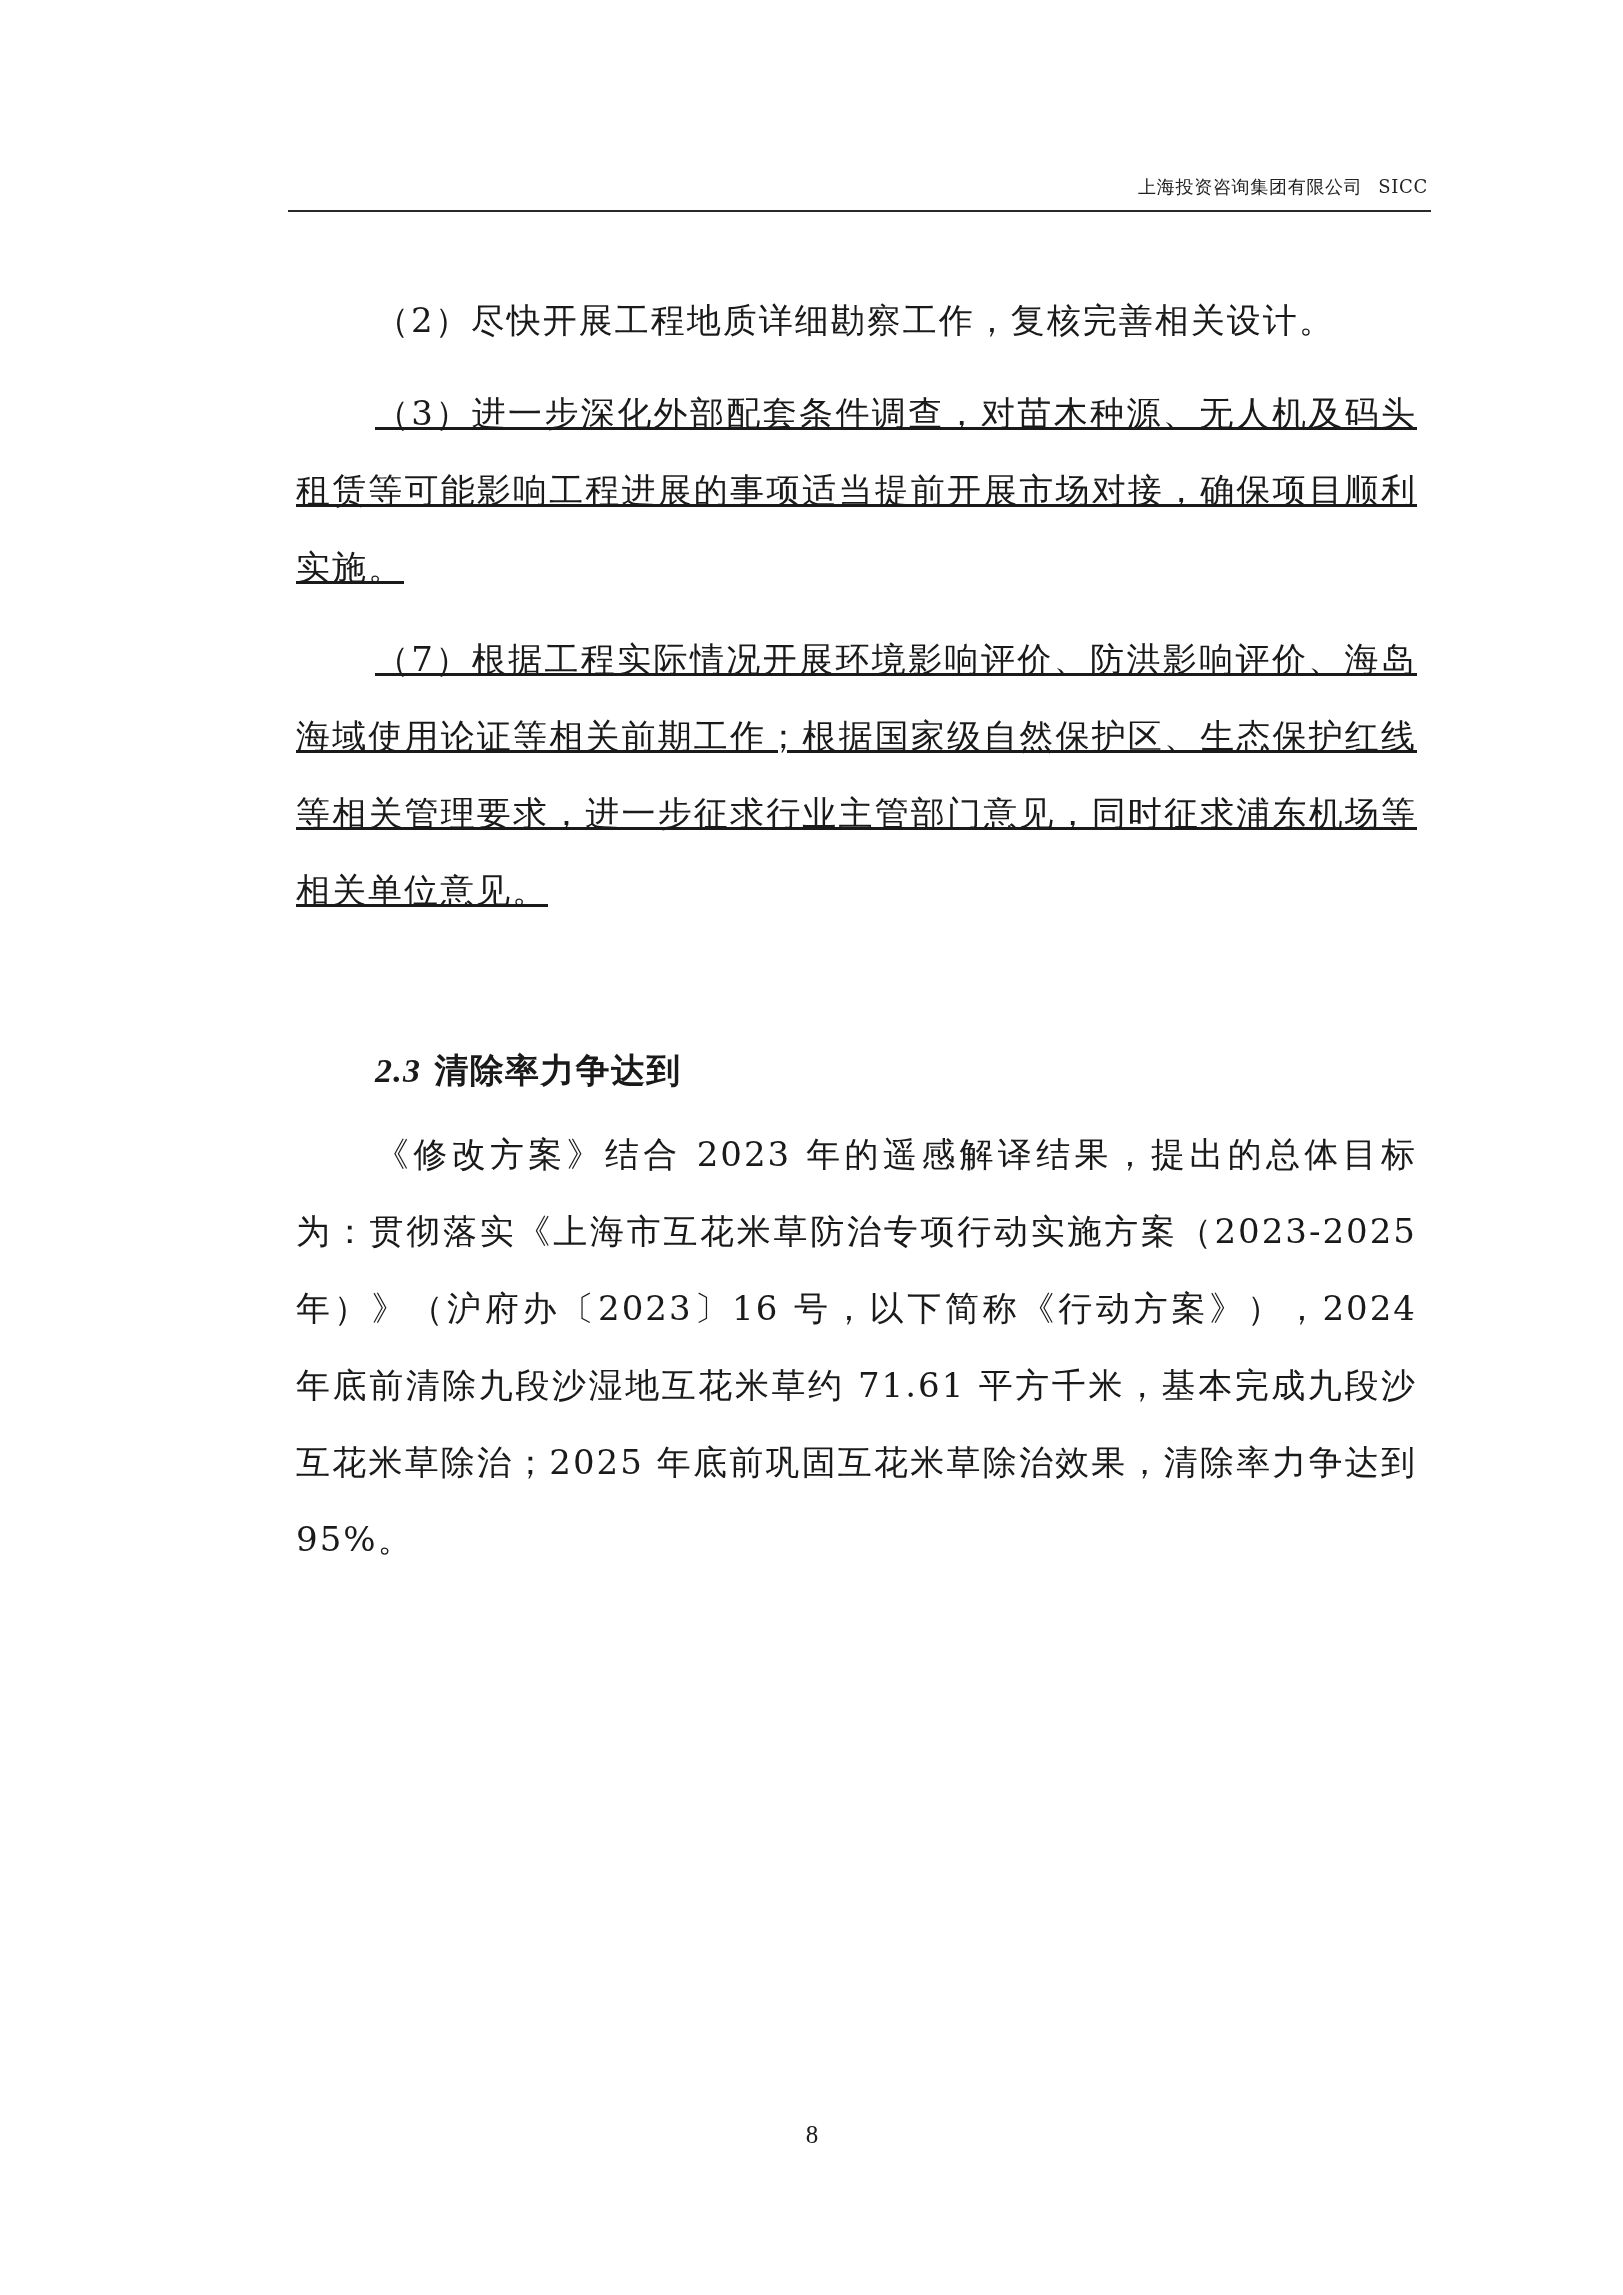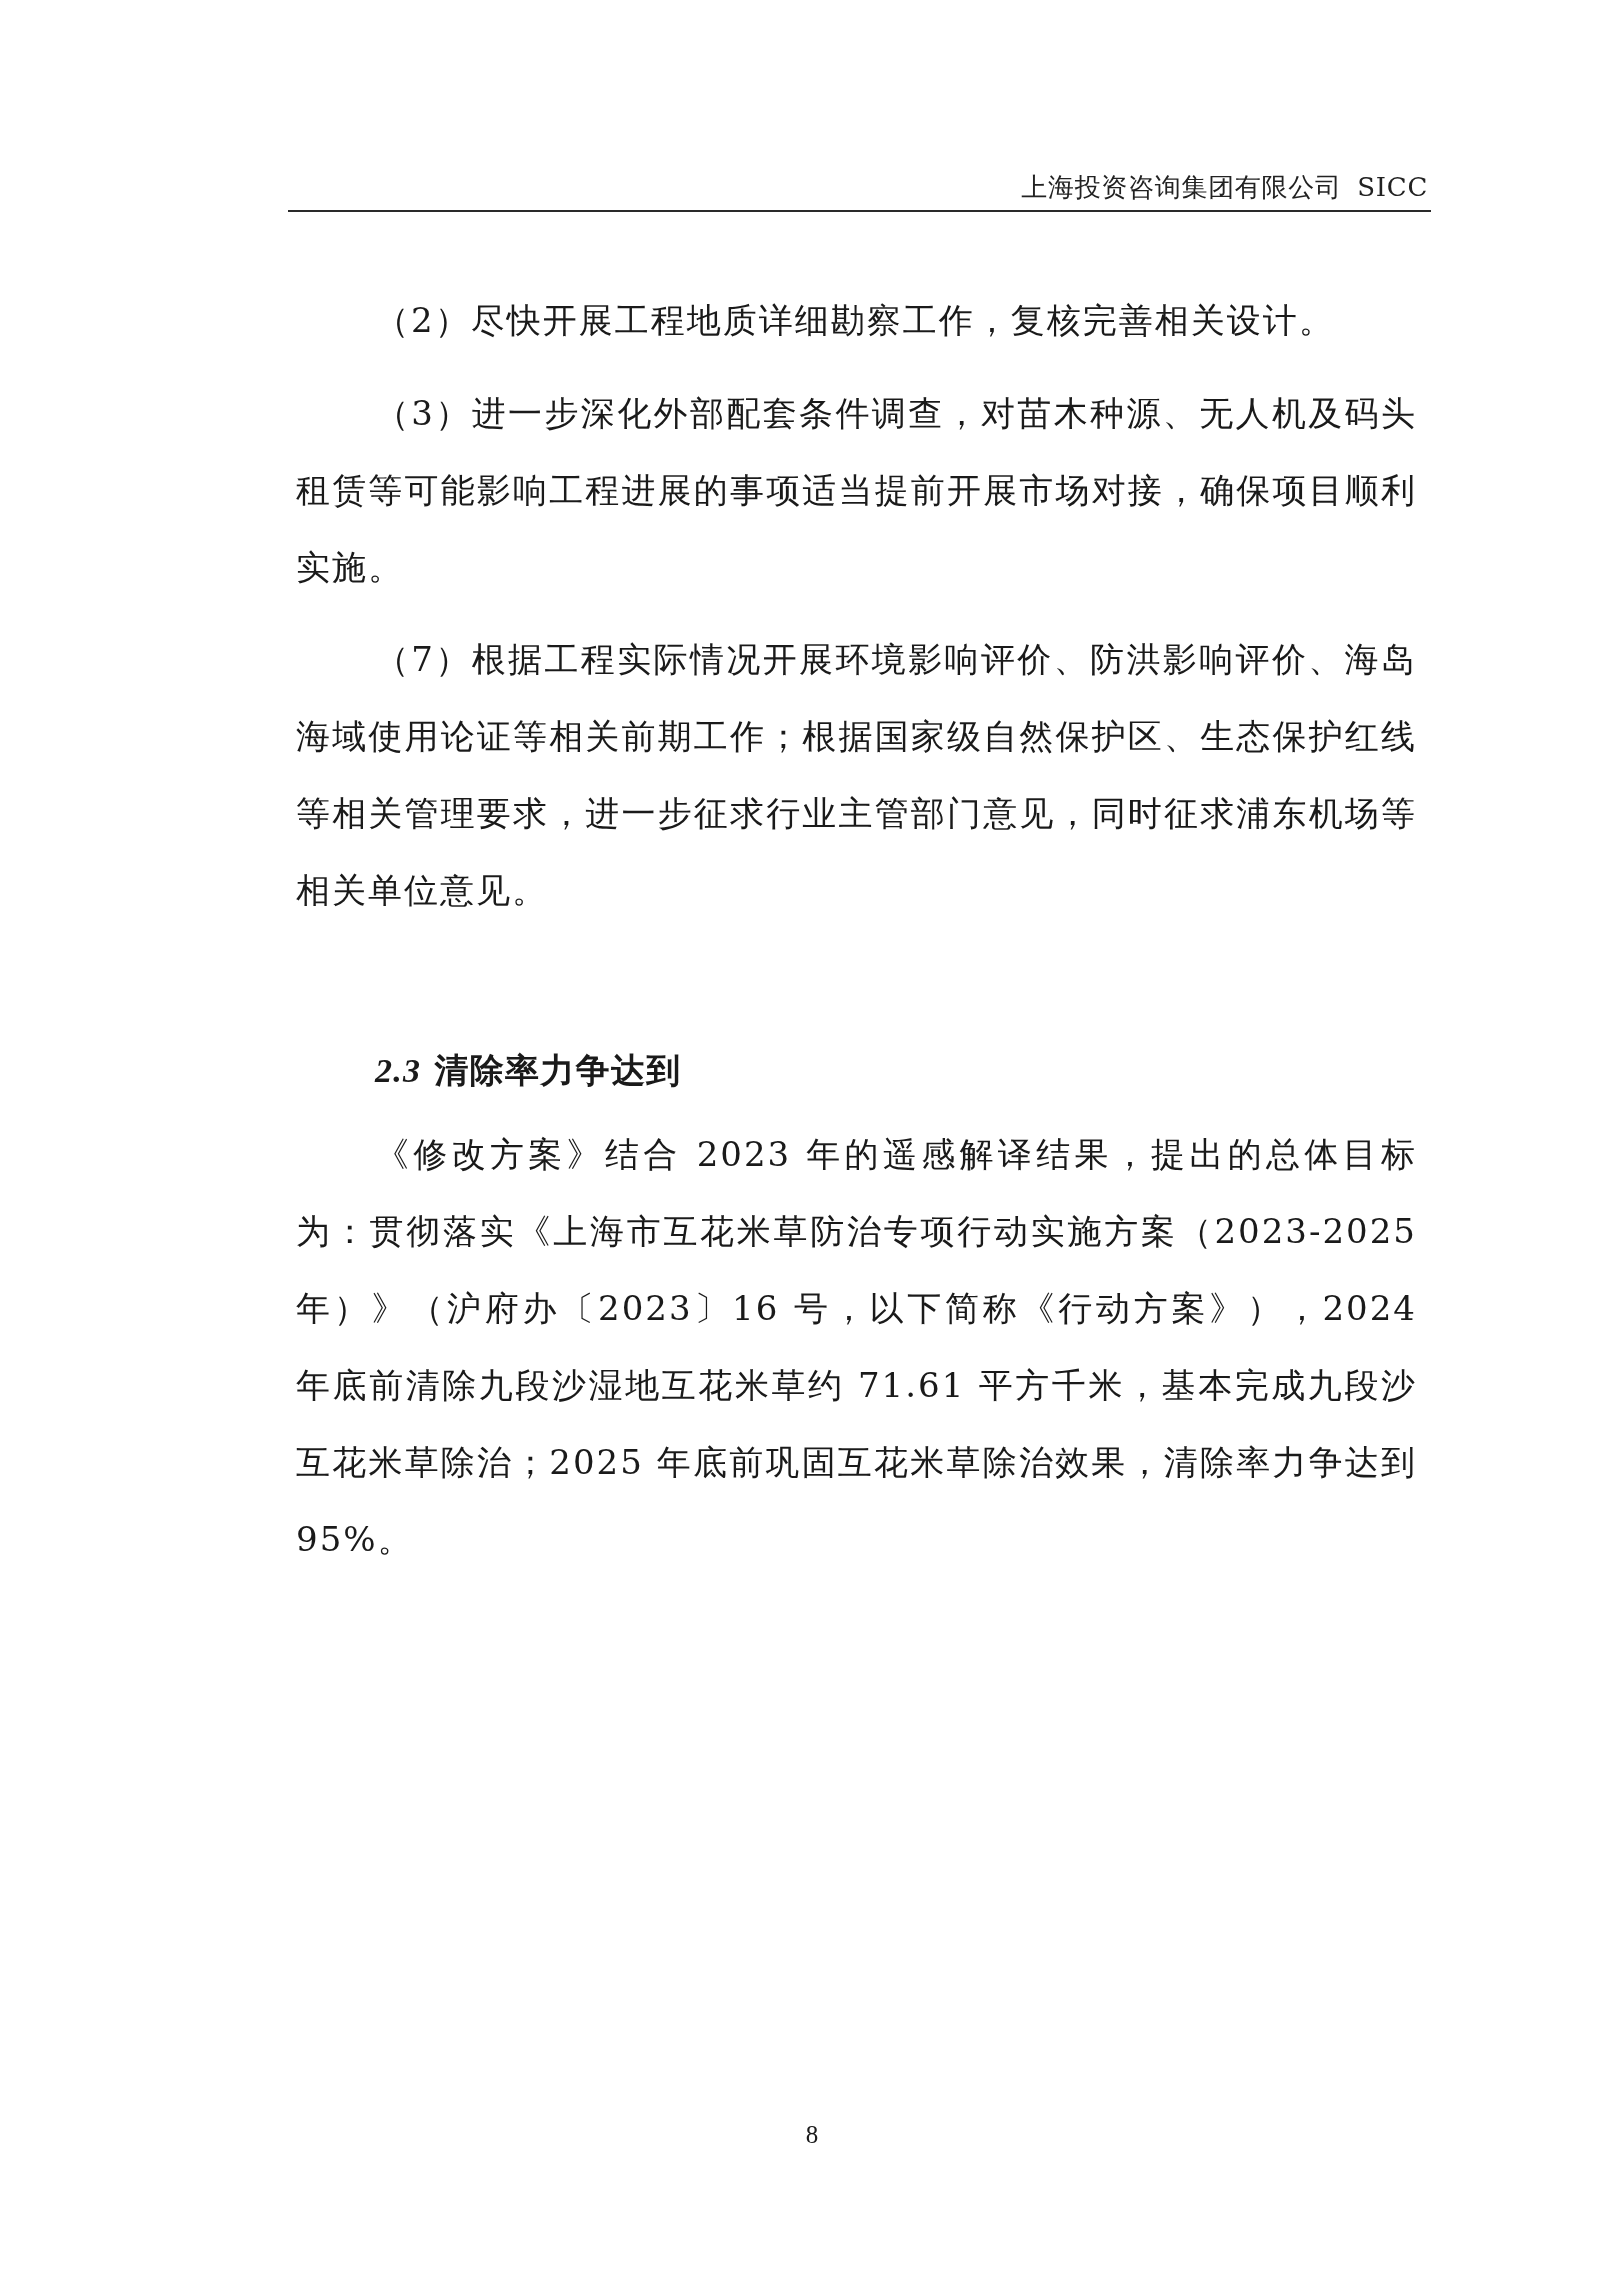--- a/index.html
+++ b/index.html
@@ -15,21 +15,21 @@
       color: #1a1a1a;
       font-family: "DejaVu Serif", "Liberation Serif", serif;
     }
     .header {
       position: absolute;
       left: 288px;
       right: 196px;
       top: 164px;
       height: 46px;
       text-align: right;
-      font-size: 26px;
+      font-size: 18px;
       line-height: 46px;
       color: #222222;
       letter-spacing: 0.7px;
     }
     .header .sep {
       display: inline-block;
       width: 15.7px;
     }
     .header-rule {
       position: absolute;
@@ -49,20 +49,21 @@
       margin: 0;
       font-size: 34px;
       line-height: 77px;
       text-indent: 79px;
       text-align: justify;
       letter-spacing: 2px;
       word-break: break-all;
     }
     p.gap {
       margin-top: 15.7px;
+      text-decoration: underline;
     }
     .section-title {
       margin: 103px 0 6.5px 79px;
       font-size: 34px;
       line-height: 77px;
       font-weight: bold;
       letter-spacing: 1.3px;
     }
     .section-title .num {
       margin-right: 13px;

